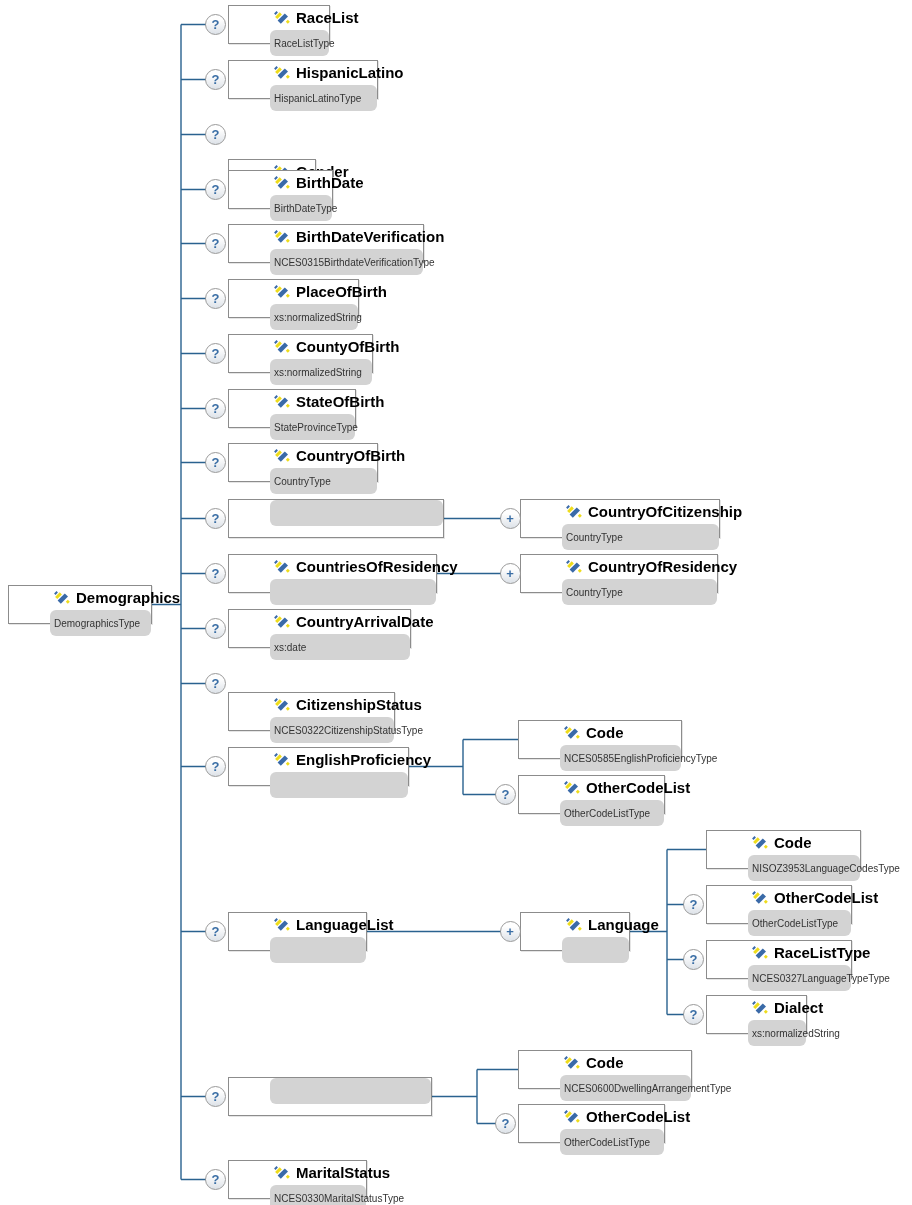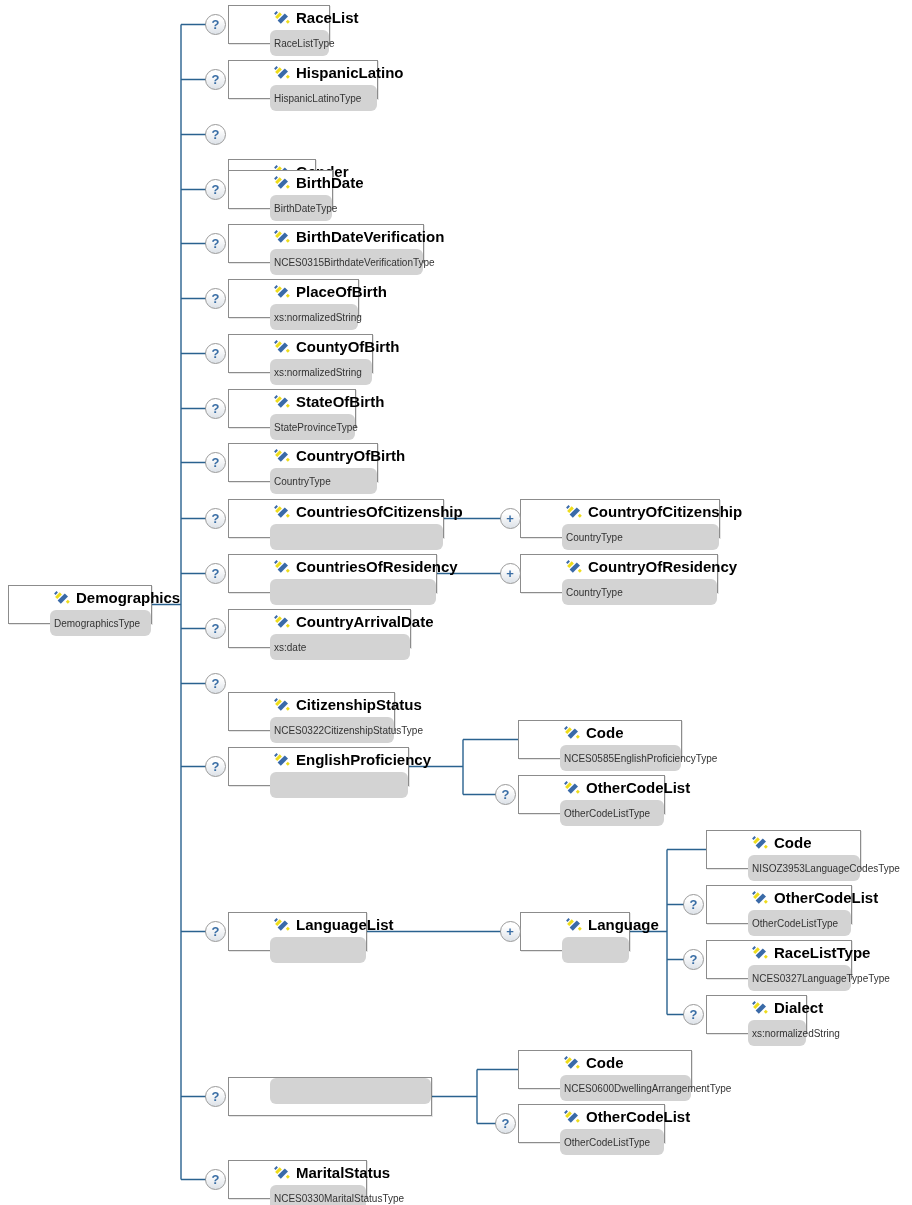--- a/index.html
+++ b/index.html
@@ -281,31 +281,20 @@
         <span class="el-name">CountryOfBirth</span>
       </div>
       <div class="strip">
         <span class="el-type">CountryType</span>
       </div>
     </div>
       <div class="occ" style="left: 205px; top: 452px;">
         <span>?</span>
       </div>
       <div class="node" style="left: 228px; top: 499px; width: 216px;">
-      <div class="head">
-        <span class="el-icon">
-          <svg width="17" height="14" viewBox="0 0 17 14">
-            <polygon points="1.5,3.9 3.9,1.5 2.5,0.1 0.1,2.5" fill="var(--iconBlue)"></polygon>
-            <polygon points="3.3,8.1 7.9,3.5 5.7,1.3 1.1,5.9" fill="var(--iconYellow)"></polygon>
-            <polygon points="6.8,12.8 14.0,5.6 10.8,2.4 3.6,9.6" fill="var(--iconBlue)"></polygon>
-            <polygon points="13.8,8.8 15.8,10.8 13.8,12.8 11.8,10.8" fill="var(--iconYellow)"></polygon>
-          </svg>
-        </span>
-        <span class="el-name">CountriesOfCitizenship</span>
-      </div>
       <div class="strip">
         <span class="el-type"></span>
       </div>
     </div>
       <div class="occ" style="left: 205px; top: 508px;">
         <span>?</span>
       </div>
       <div class="node" style="left: 520px; top: 499px; width: 200px;">
       <div class="head">
         <span class="el-icon">

